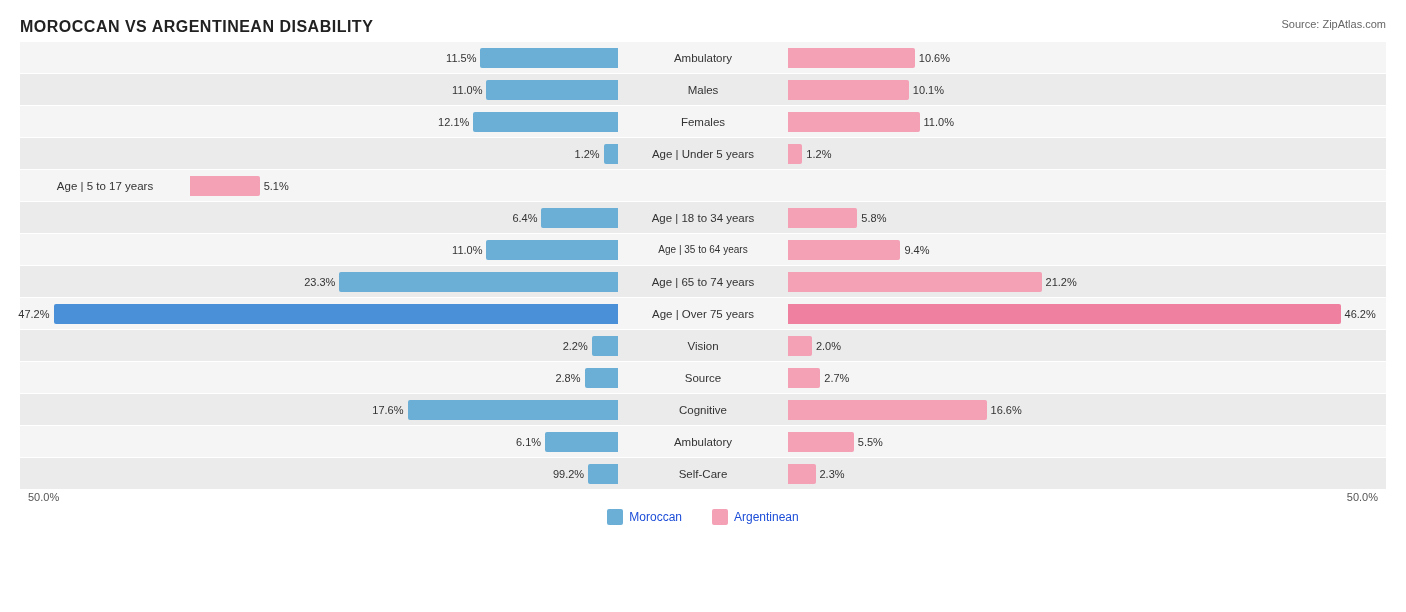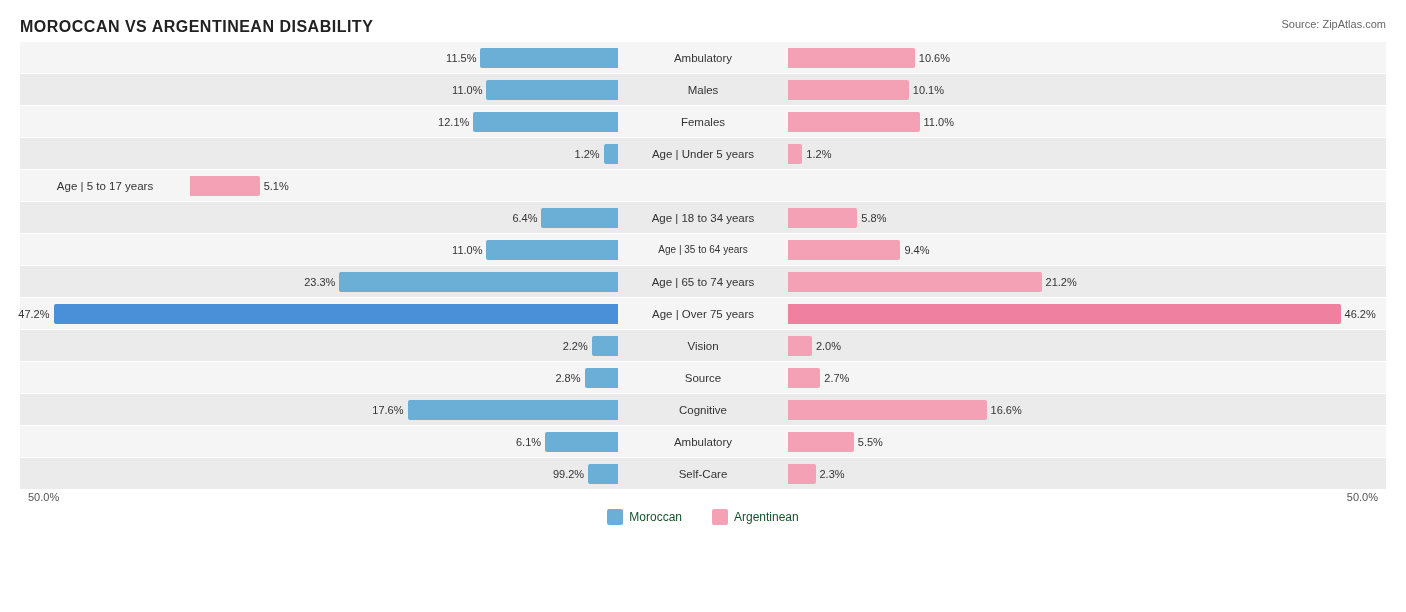--- a/index.html
+++ b/index.html
@@ -88,21 +88,21 @@
       justify-content: center;
       align-items: center;
       margin-top: 6px;
       gap: 30px;
     }
     .legend-item {
       display: flex;
       align-items: center;
       gap: 6px;
       font-size: 12px;
-      color: #14532d;
+      color: #1d4ed8;
       text-align: center;
     }
     .legend-box {
       width: 16px;
       height: 16px;
       border-radius: 2px;
     }
     .axis-labels {
       display: flex;
       justify-content: space-between;

